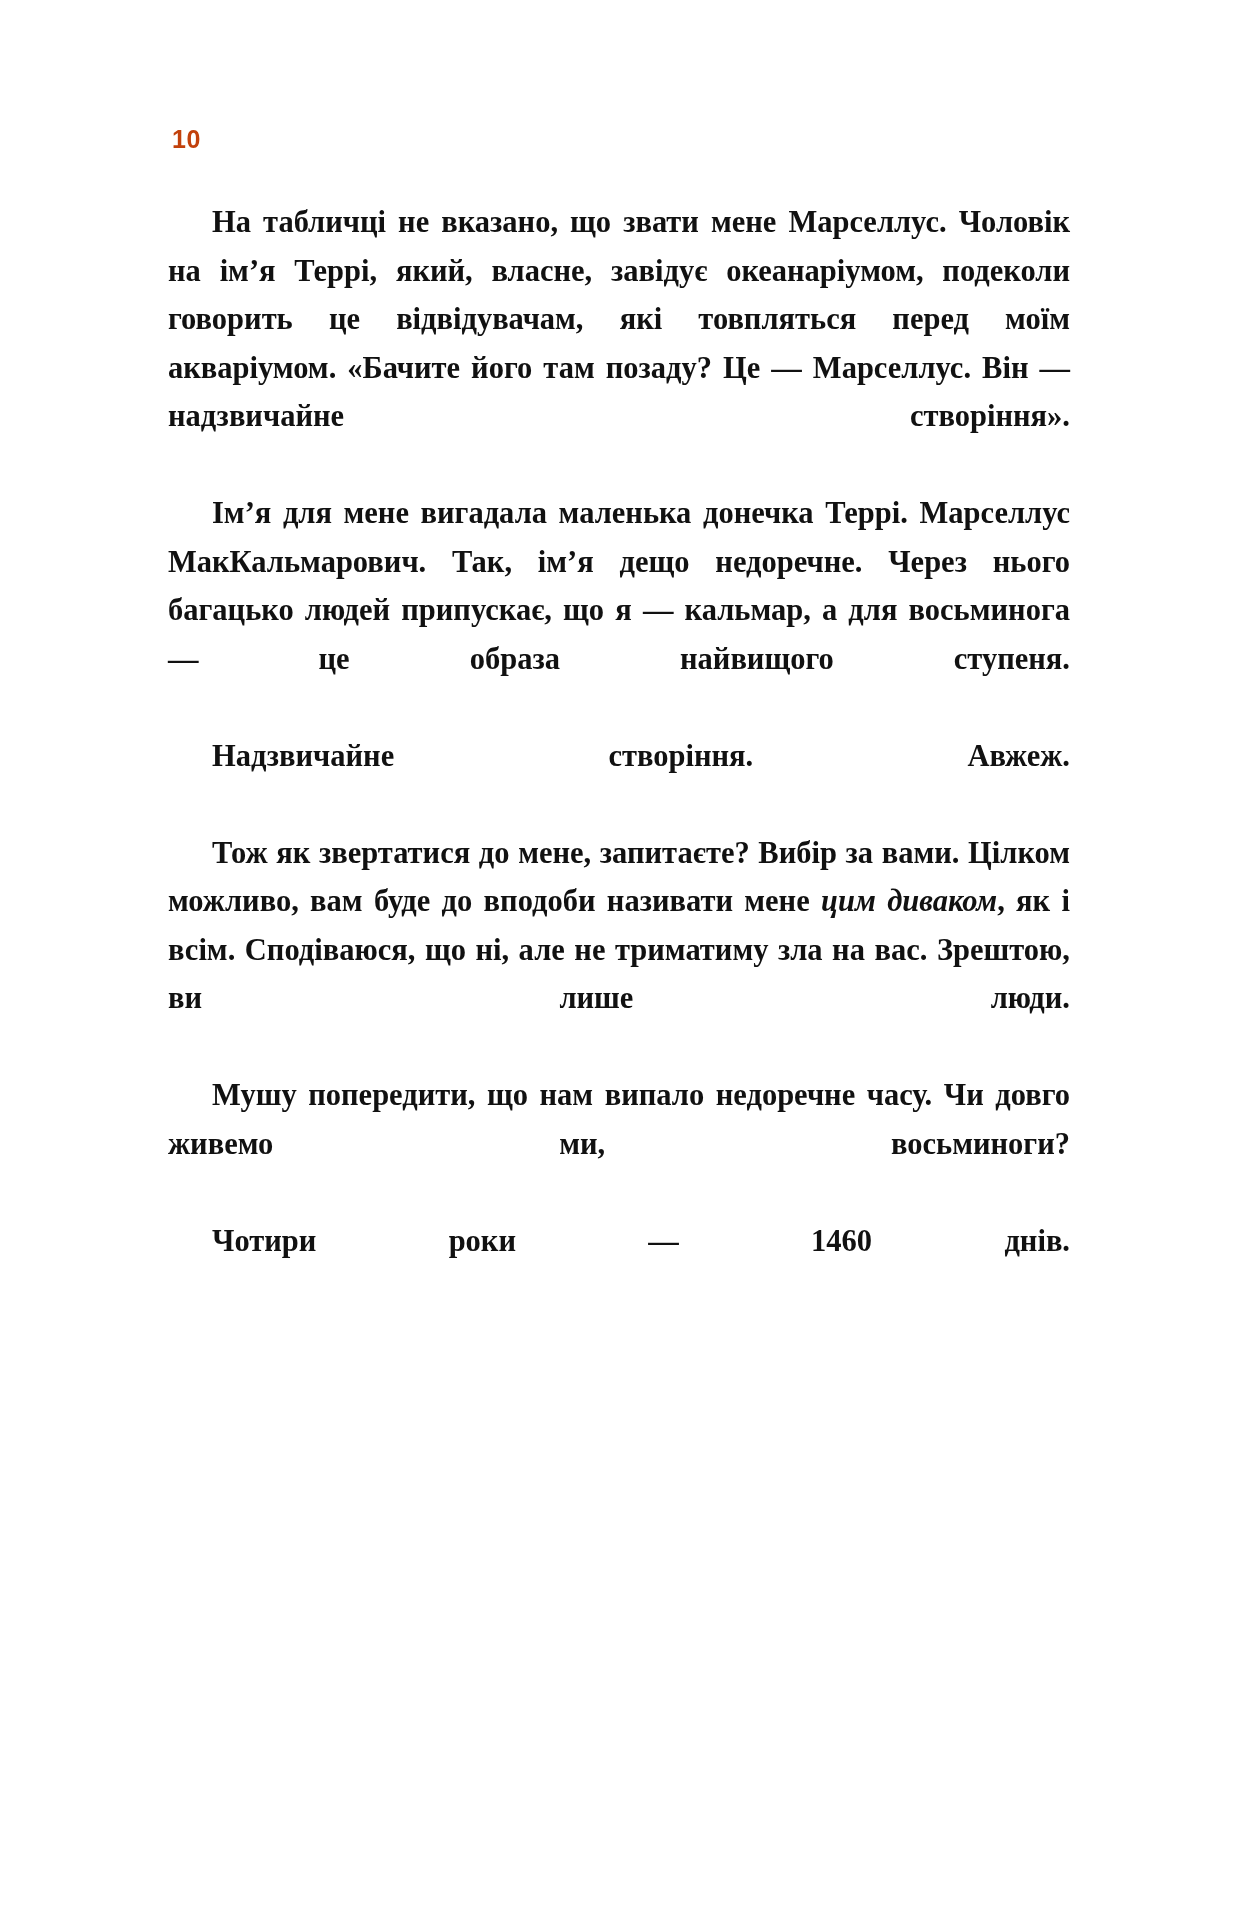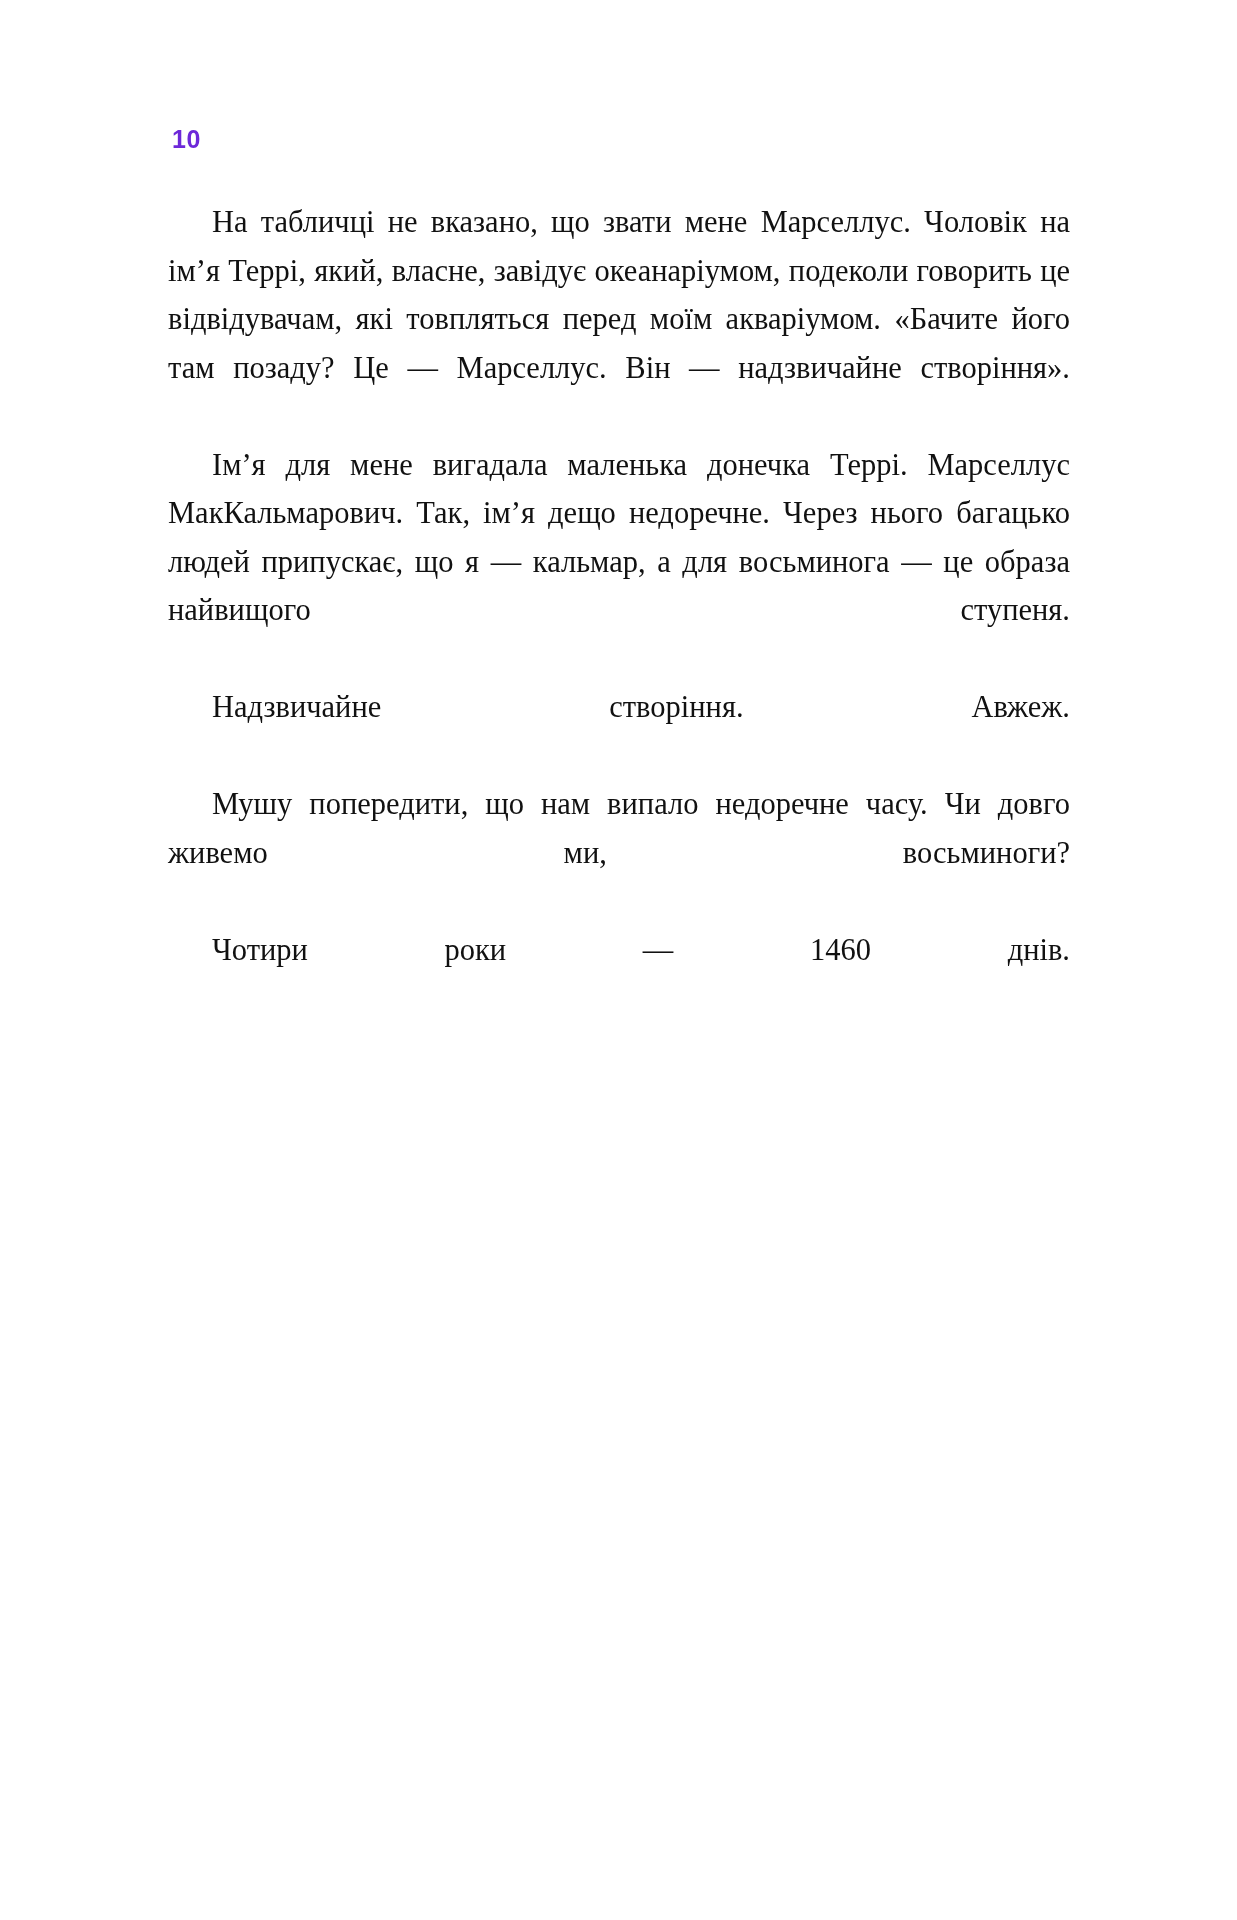--- a/index.html
+++ b/index.html
@@ -18,33 +18,34 @@
     color: #121212;
   }
   .page-number {
     position: absolute;
     left: 172px;
     top: 125px;
     font-family: "Liberation Sans", sans-serif;
     font-weight: 700;
     font-size: 25px;
     letter-spacing: 0.5px;
-    color: #6d28d9;
+    color: #c2410c;
   }
   .text-body {
     position: absolute;
     left: 168px;
     top: 198px;
     width: 902px;
     font-size: 30.5px;
     line-height: 48.5px;
     text-align: justify;
     text-justify: inter-word;
     color: #111111;
     hyphens: manual;
+    font-weight: bold;
   }
   .text-body p {
     margin: 0;
     text-indent: 44px;
   }
   
   .text-body p::after {
     content: "";
     display: inline-block;
     width: 100%;
@@ -60,17 +61,18 @@
 <body>
 
 <div class="page">
 
   <div class="page-number">10</div>
 
   <div class="text-body">
     <p>На табличці не вказано, що звати мене Марселлус. Чоловік на ім’я Террі, який, власне, завідує океанаріумом, подеколи говорить це відвідувачам, які товпляться перед моїм акваріумом. «Бачите його там позаду? Це — Марселлус. Він — надзвичайне створіння».</p>
     <p>Ім’я для мене вигадала маленька донечка Террі. Марселлус МакКальмарович. Так, ім’я дещо недоречне. Через нього багацько людей припускає, що я — кальмар, а для восьминога — це образа найвищого ступеня.</p>
     <p>Надзвичайне створіння. Авжеж.</p>
+    <p id="para-italic">Тож як звертатися до мене, запитаєте? Вибір за вами. Цілком можливо, вам буде до вподоби називати мене <em>цим диваком</em>, як і всім. Сподіваюся, що ні, але не триматиму зла на вас. Зрештою, ви лише люди.</p>
     <p>Мушу попередити, що нам випало недоречне часу. Чи довго живемо ми, восьминоги?</p>
     <p>Чотири роки — 1460 днів.</p>
   </div>
 
 </div>
 
 </body></html>

